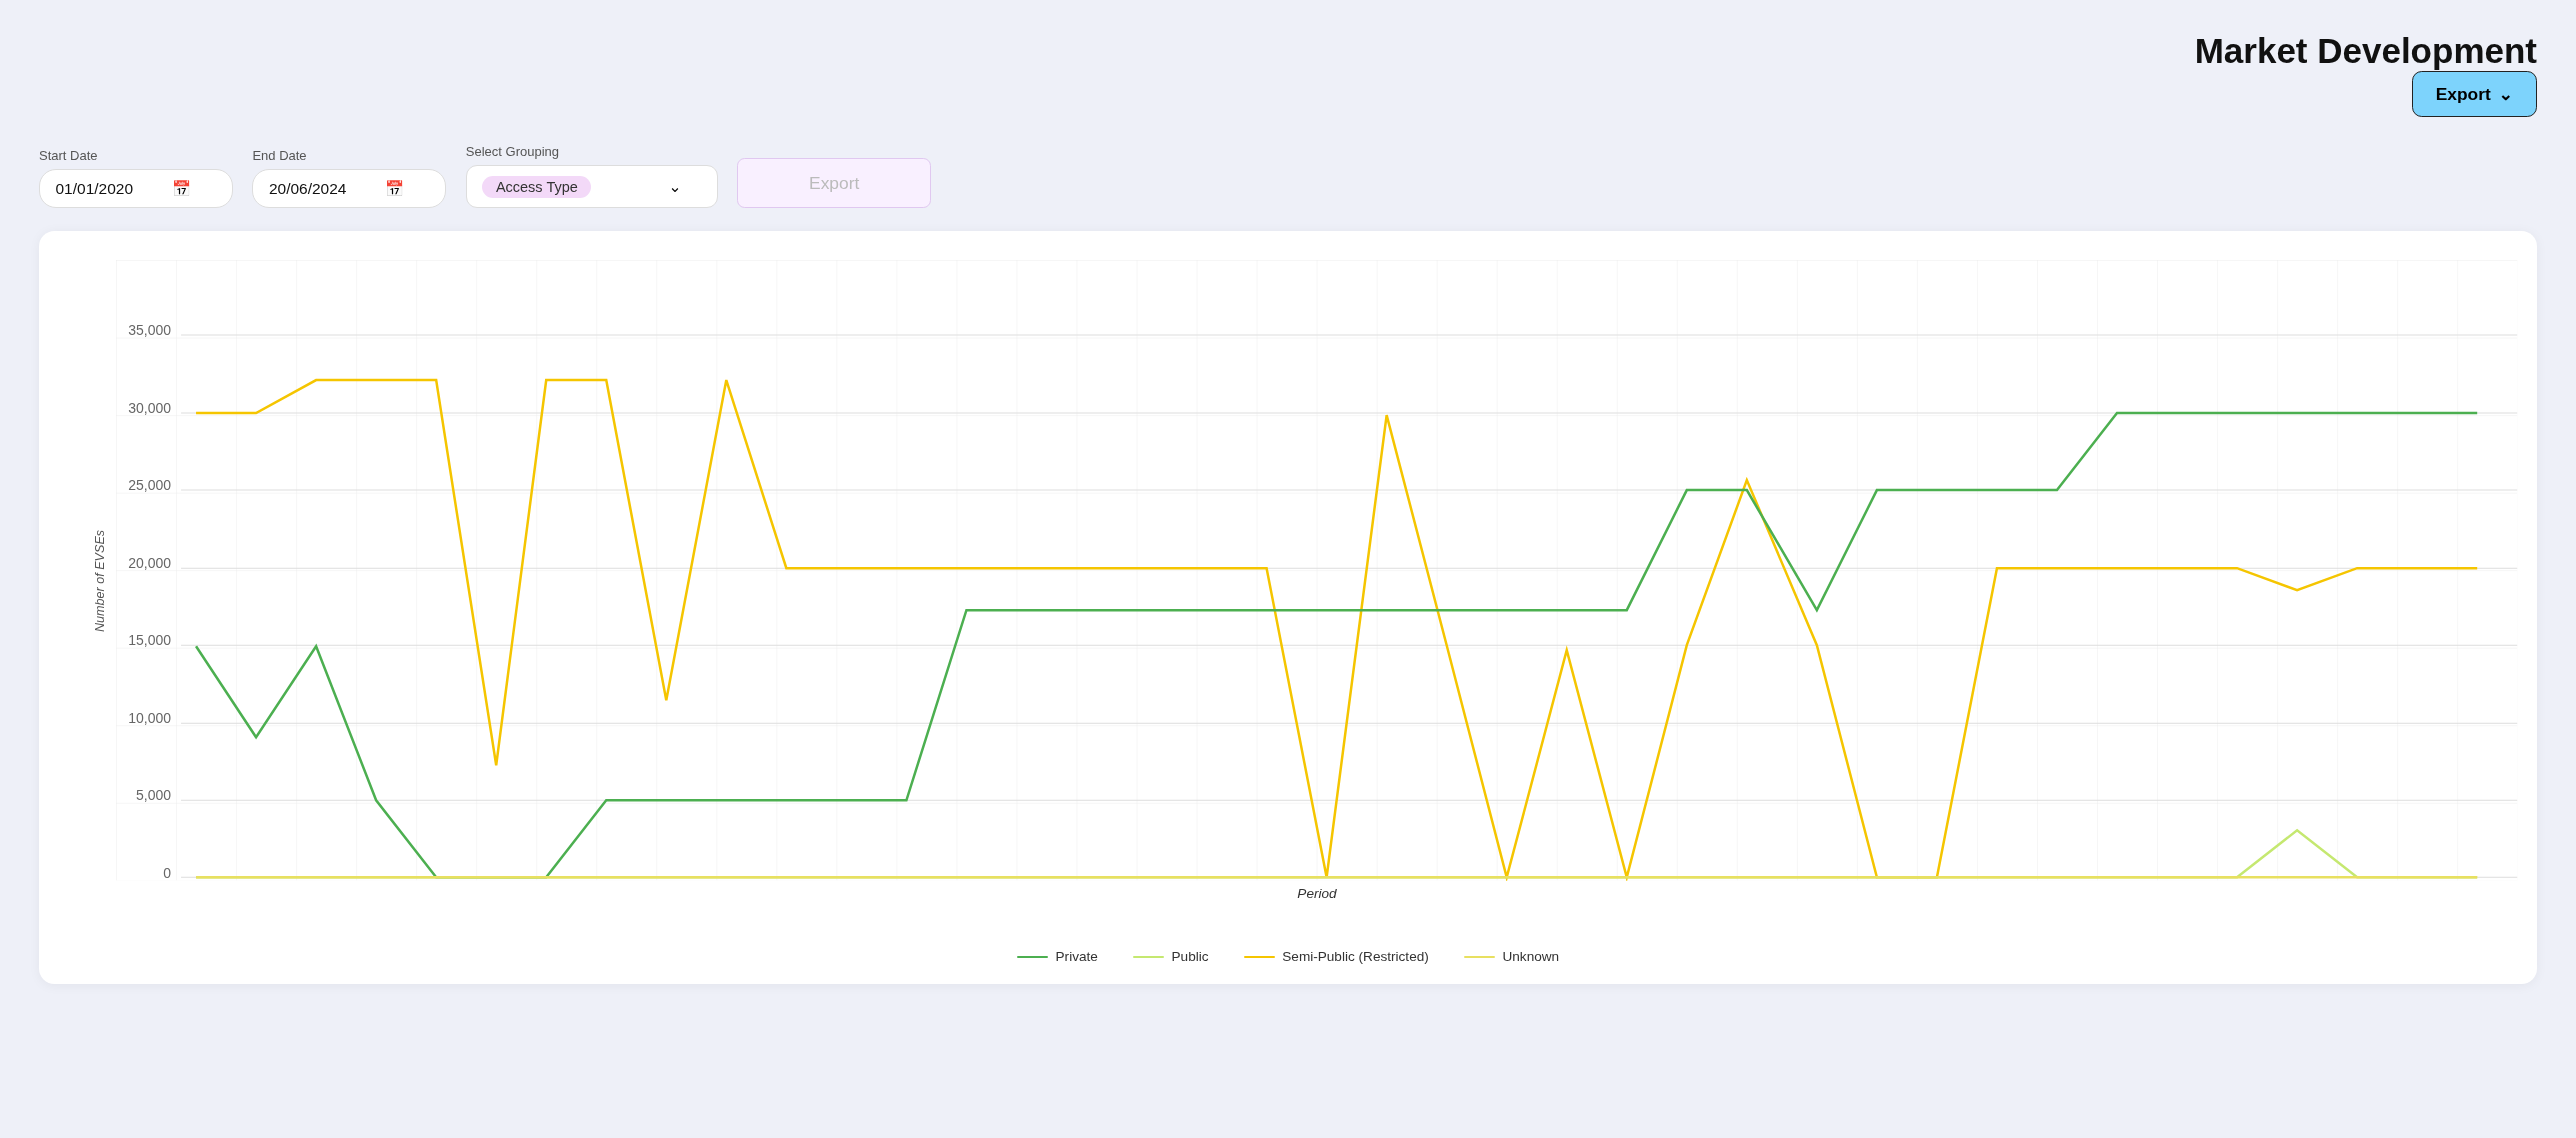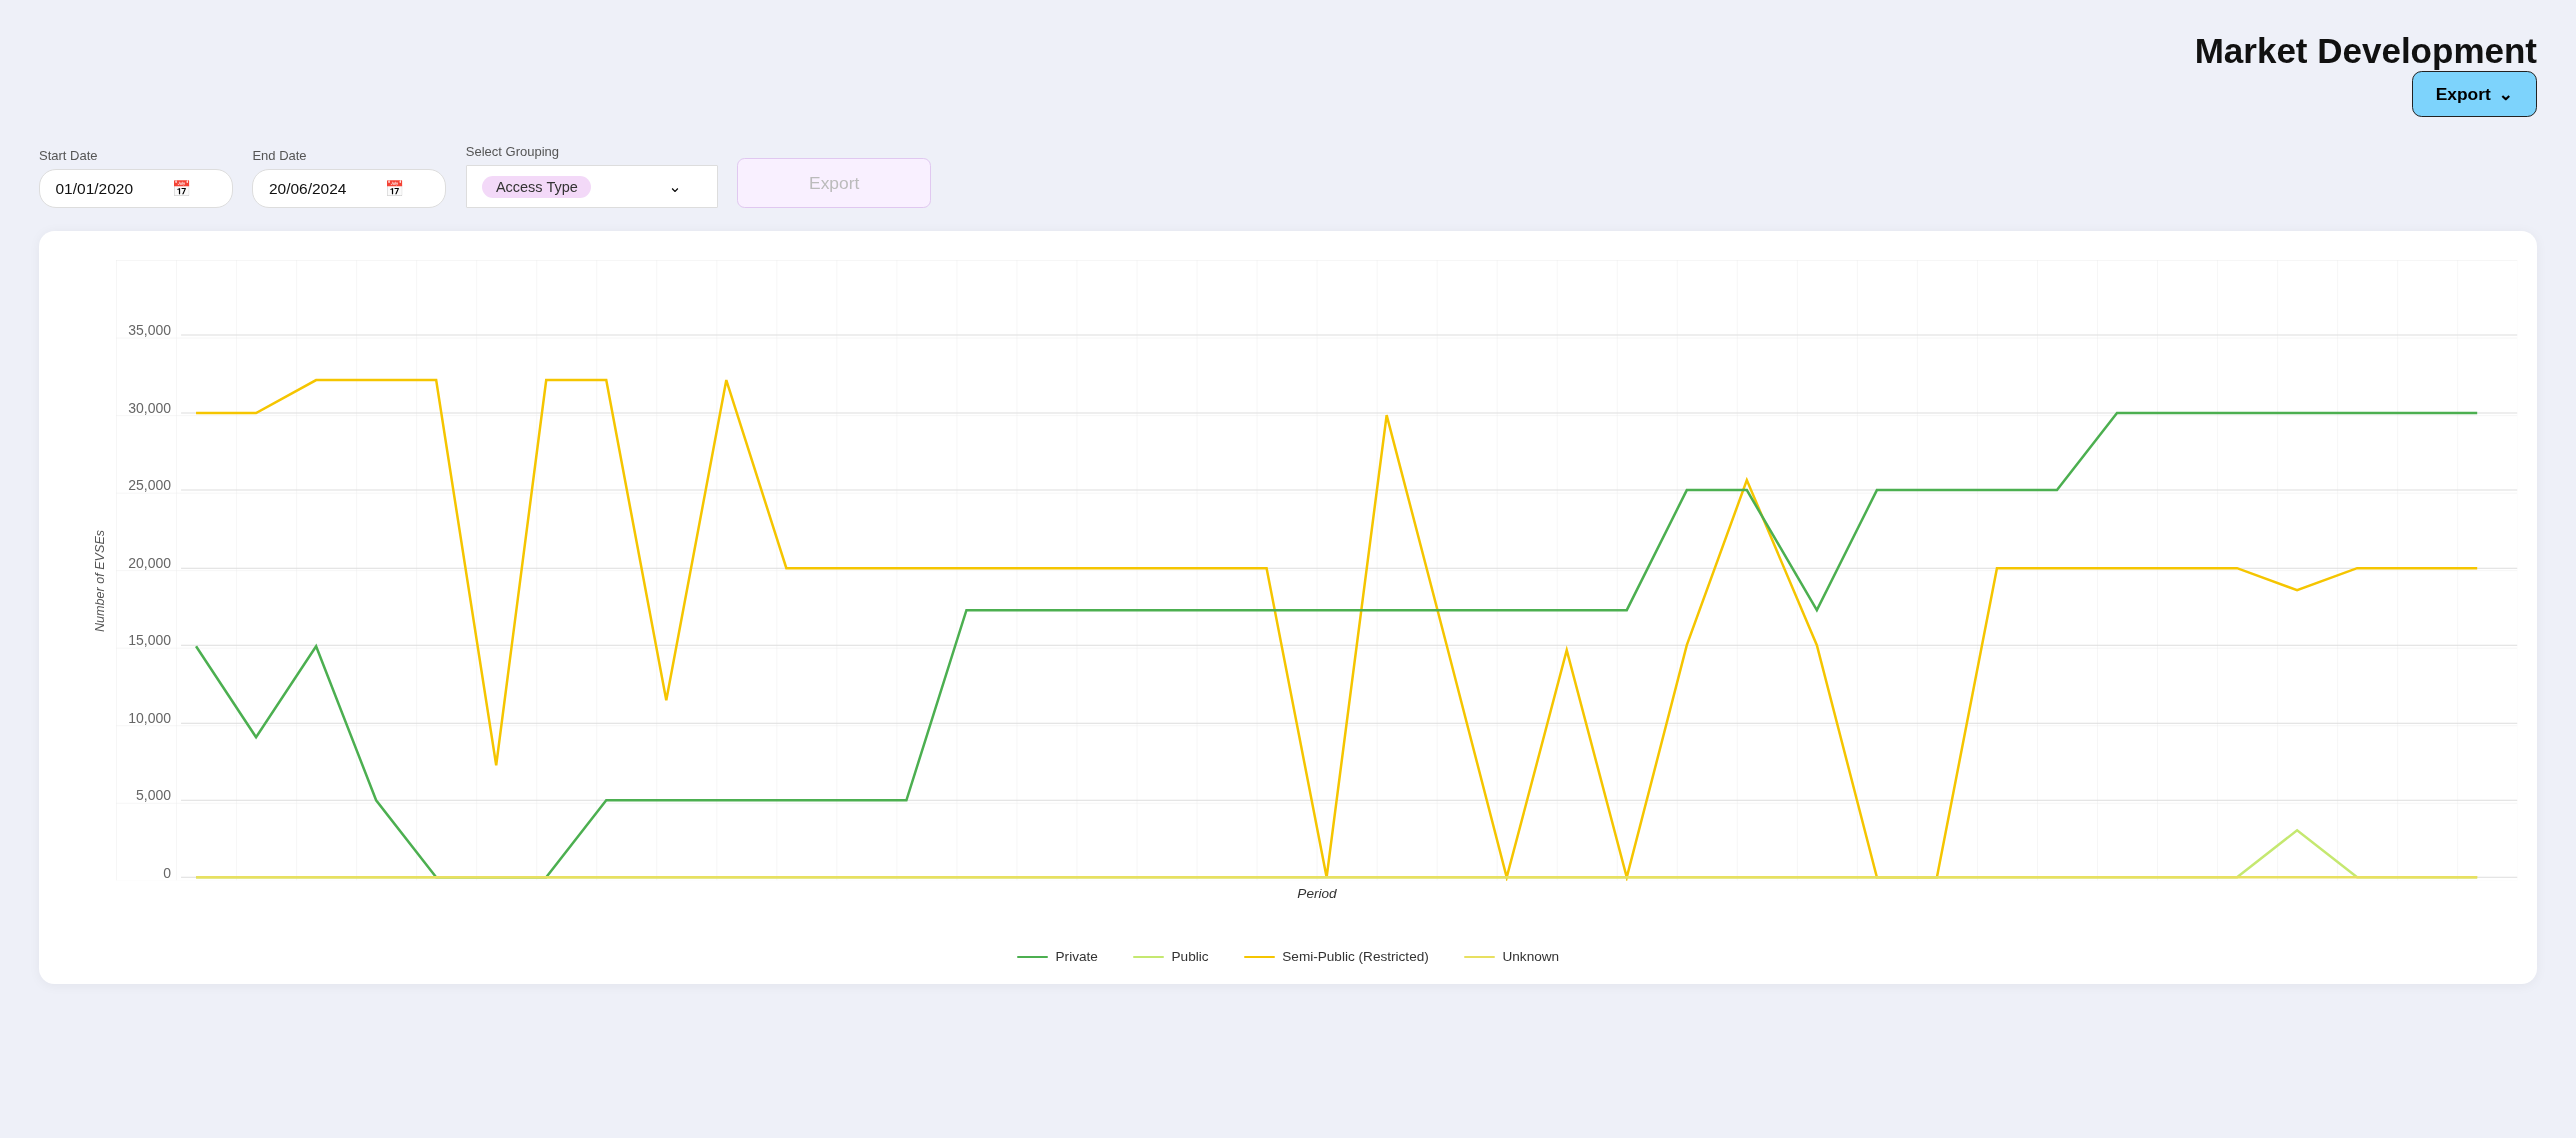--- a/index.html
+++ b/index.html
@@ -65,21 +65,21 @@
     .select-grouping {
       display: flex;
       flex-direction: column;
       gap: 6px;
     }
     .select-box {
       display: flex;
       align-items: center;
       background: #fff;
       border: 1.5px solid #ddd;
-      border-radius: 1px;
+      border-radius: 11px;
       padding: 9.7px 15.5px;
       font-size: 15.5px;
       gap: 77px;
       min-width: 252px;
       cursor: pointer;
     }
     .select-box .tag {
       background: #f3d9f8;
       border-radius: 19.4px;
       padding: 2.9px 13.6px;

